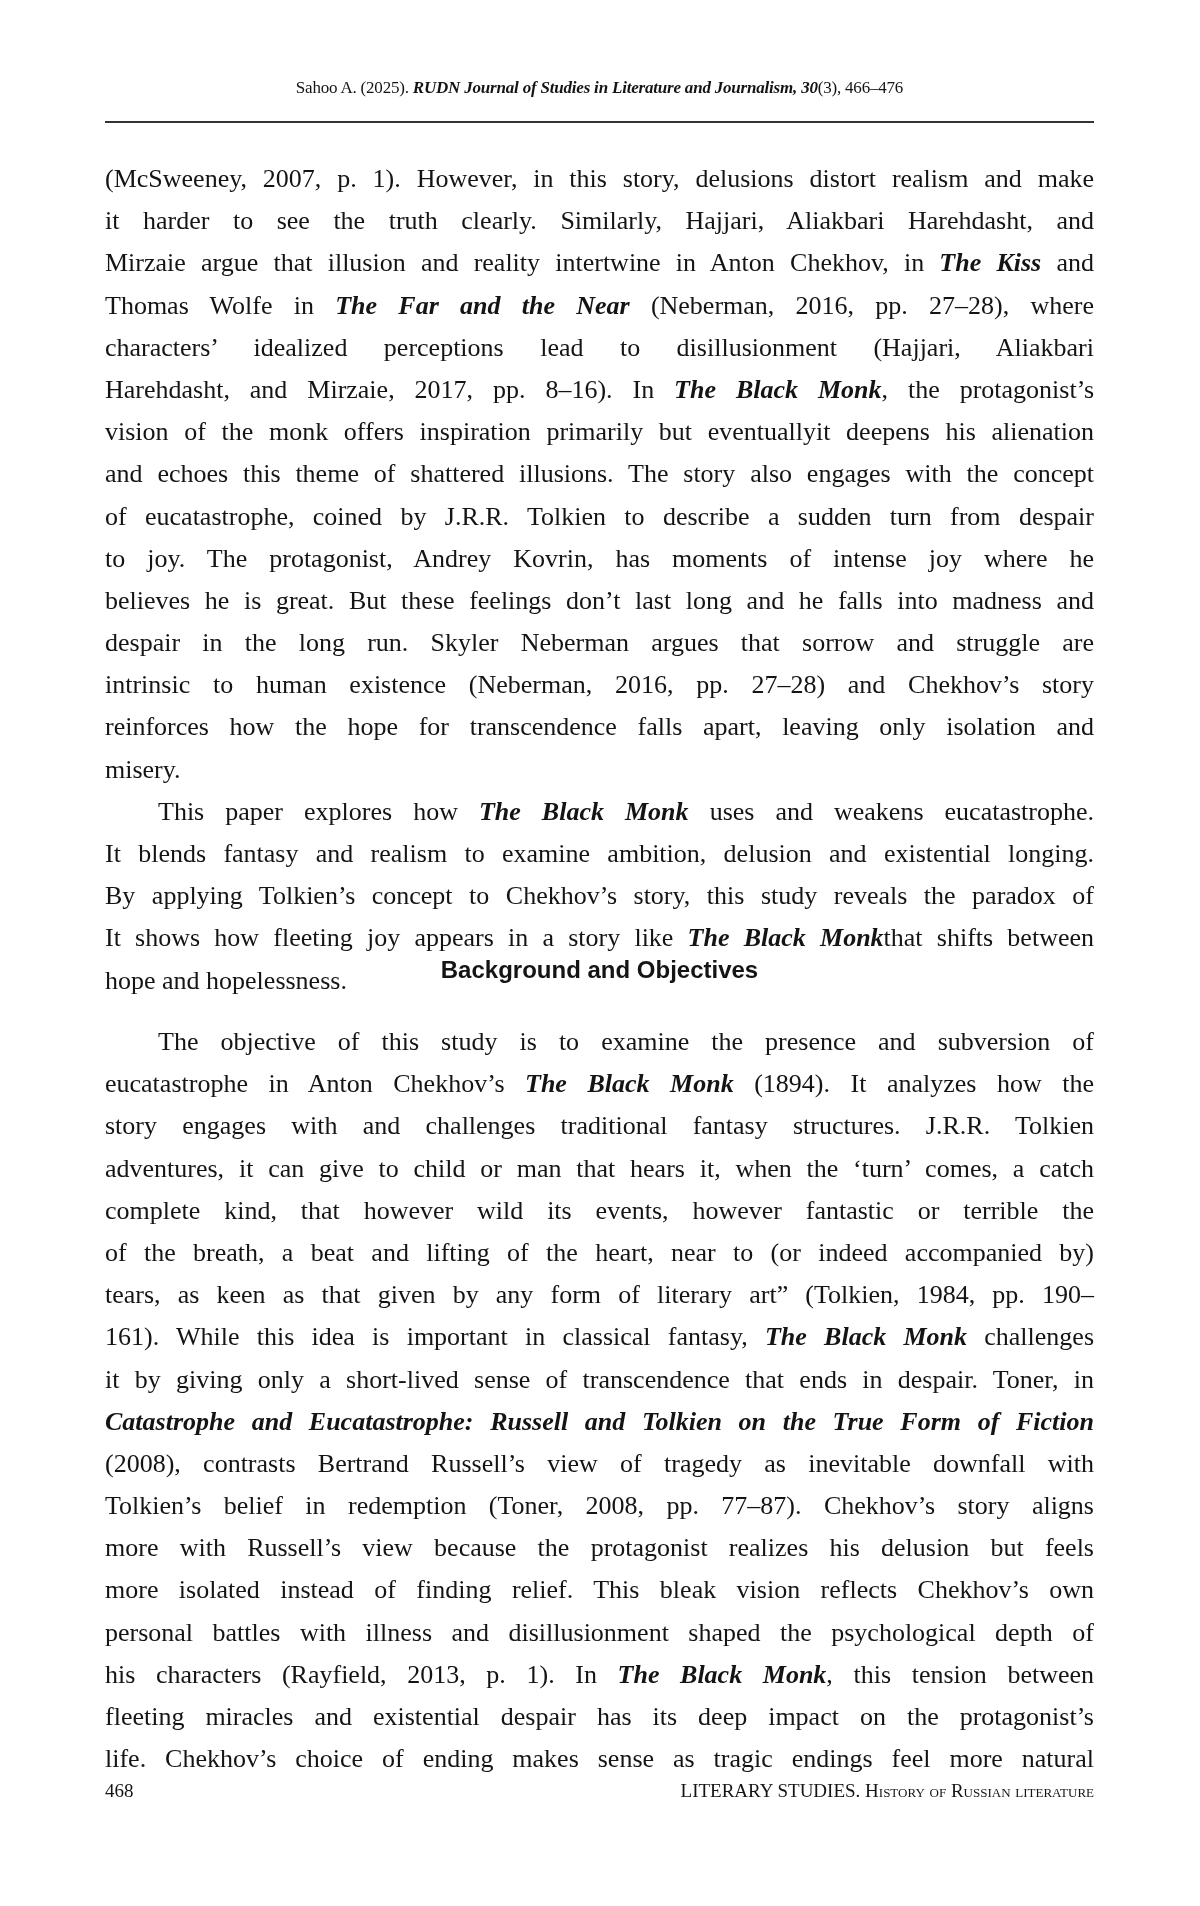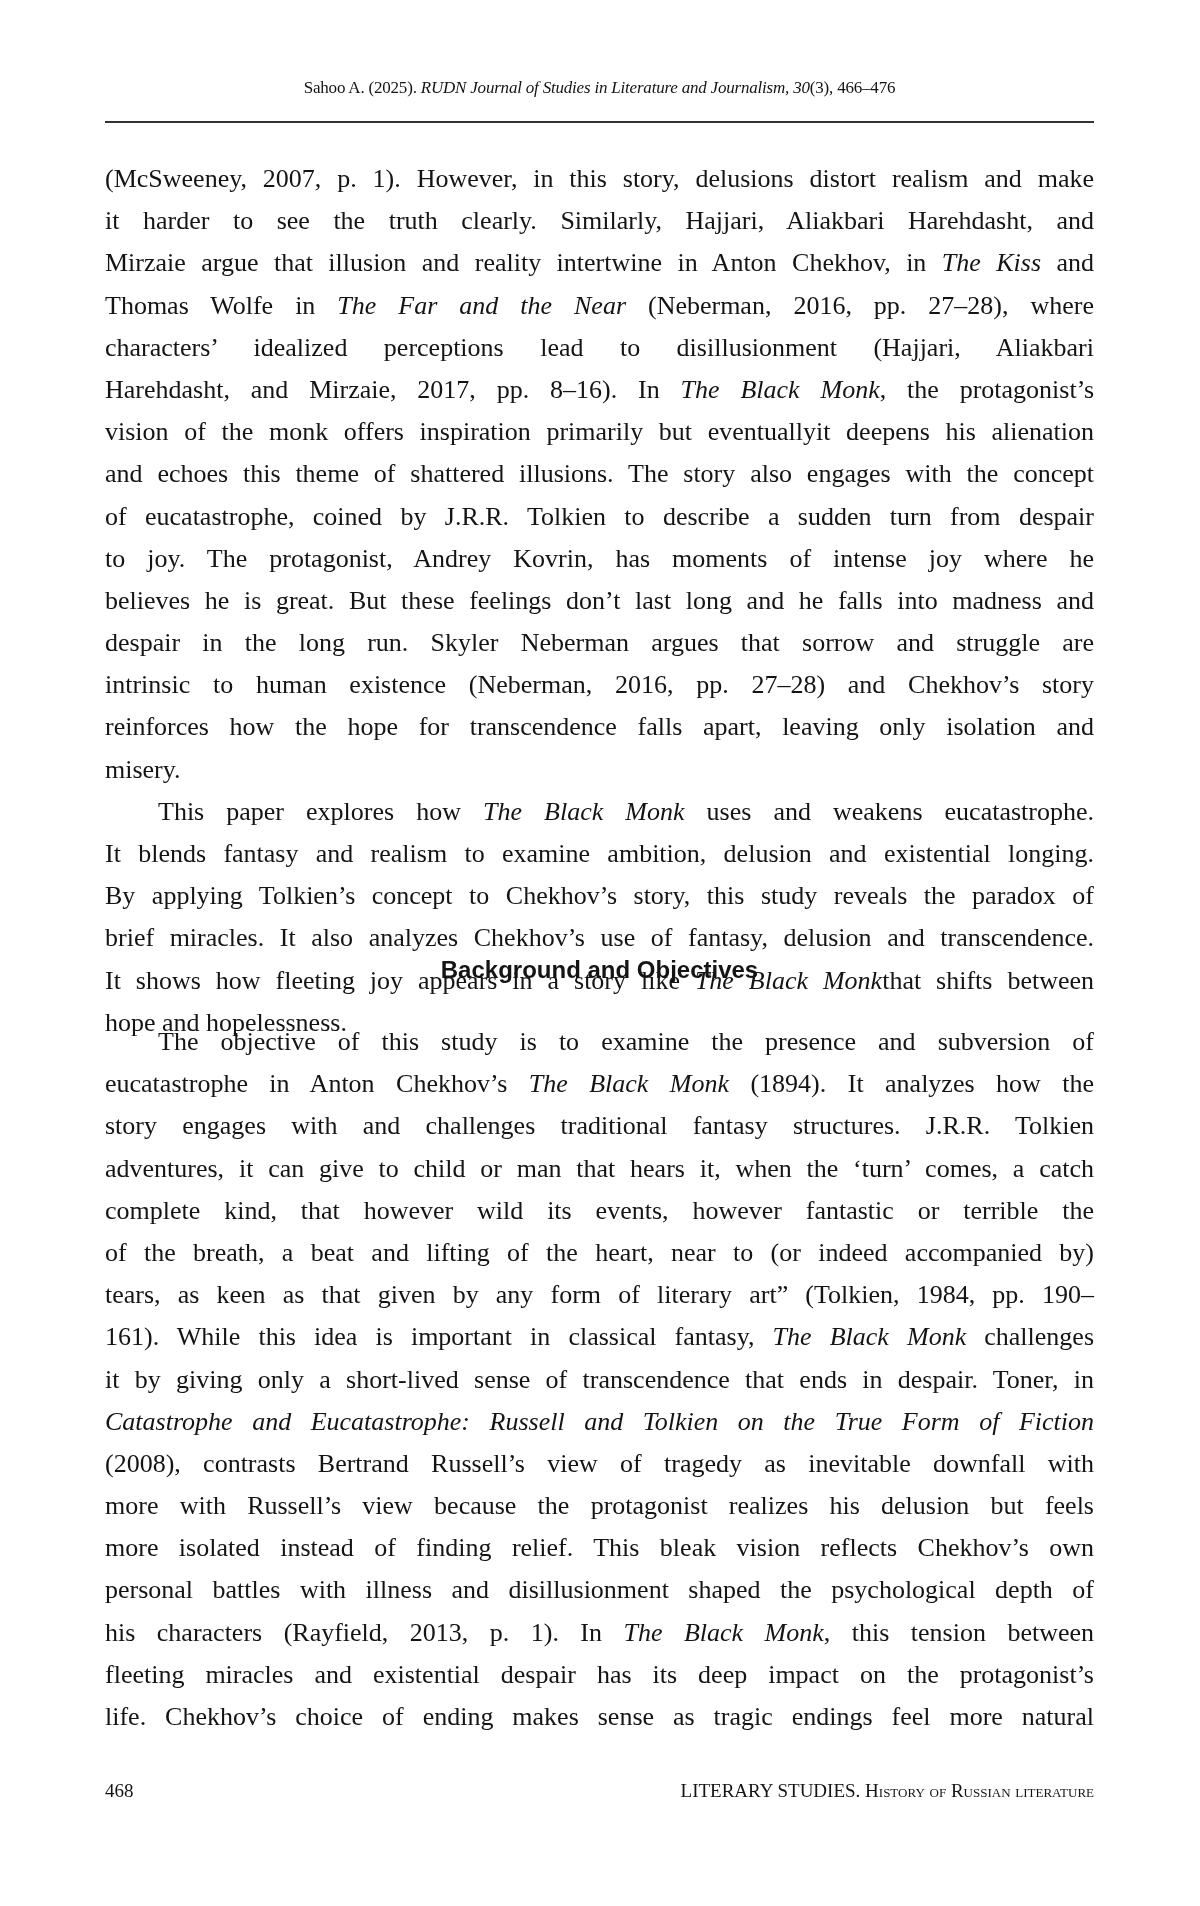--- a/index.html
+++ b/index.html
@@ -8,21 +8,21 @@
       position: absolute; top: 78px; left: 105px; width: 989px;
       text-align: center; font-family: "Liberation Serif", serif; font-size: 17px;
       letter-spacing: -0.2px;
     }
     .running-head .it { font-style: italic; }
     .rule { position: absolute; top: 121px; left: 105px; width: 989px; height: 2px; background: #333; }
     .body-text { position: absolute; left: 105px; width: 989px; font-family: "Liberation Serif", serif; font-size: 26px; }
     .line { display: block; height: 30.2px; line-height: 30.2px; white-space: nowrap; text-align: justify; text-align-last: justify; margin-top: 12px; }
     .line.last { text-align-last: left; }
     .line.indent { padding-left: 53px; }
-    .it { font-style: italic; }
+    .it { font-style: italic; font-weight: bold; }
     .block1 { top: 152px; }
     .block2 { top: 1015px; }
     .heading {
       position: absolute; top: 956px; left: 105px; width: 989px; text-align: center;
       font-family: "Liberation Sans", sans-serif; font-weight: bold; font-size: 24px;
     }
     .folio { position: absolute; top: 1780px; left: 105px; font-family: "Liberation Serif", serif; font-size: 19px; }
     .section-foot { position: absolute; top: 1780px; right: 106px; font-family: "Liberation Serif", serif; font-size: 19px; }
     .section-foot .sc { font-variant: small-caps; }
   </style>
@@ -49,41 +49,41 @@
       <span class="line"><span>believes he is great. But these feelings don’t last long and he falls into madness and</span></span>
       <span class="line"><span>despair in the long run. Skyler Neberman argues that sorrow and struggle are</span></span>
       <span class="line"><span>intrinsic to human existence (Neberman, 2016, pp. 27–28) and Chekhov’s story</span></span>
       <span class="line"><span>reinforces how the hope for transcendence falls apart, leaving only isolation and</span></span>
       <span class="line last"><span>misery.</span></span>
     </div>
     <div>
       <span class="line indent"><span>This paper explores how </span><span class="it">The Black Monk</span><span> uses and weakens eucatastrophe.</span></span>
       <span class="line"><span>It blends fantasy and realism to examine ambition, delusion and existential longing.</span></span>
       <span class="line"><span>By applying Tolkien’s concept to Chekhov’s story, this study reveals the paradox of</span></span>
-      <span class="line"><span>brief miracles. It also analyzes Chekhov’s use of fantasy, delusion and transcendence.</span></span>
       <span class="line"><span>It shows how fleeting joy appears in a story like </span><span class="it">The Black Monk</span><span>that shifts between</span></span>
       <span class="line last"><span>hope and hopelessness.</span></span>
     </div>
   </div>
 
 <div class="heading">Background and Objectives</div>
 
 <div class="body-text block2" id="block2">
     <div>
       <span class="line indent"><span>The objective of this study is to examine the presence and subversion of</span></span>
       <span class="line"><span>eucatastrophe in Anton Chekhov’s </span><span class="it">The Black Monk</span><span> (1894). It analyzes how the</span></span>
       <span class="line"><span>story engages with and challenges traditional fantasy structures. J.R.R. Tolkien</span></span>
       <span class="line"><span>adventures, it can give to child or man that hears it, when the ‘turn’ comes, a catch</span></span>
       <span class="line"><span>complete kind, that however wild its events, however fantastic or terrible the</span></span>
       <span class="line"><span>of the breath, a beat and lifting of the heart, near to (or indeed accompanied by)</span></span>
       <span class="line"><span>tears, as keen as that given by any form of literary art” (Tolkien, 1984, pp. 190–</span></span>
       <span class="line"><span>161). While this idea is important in classical fantasy, </span><span class="it">The Black Monk</span><span> challenges</span></span>
       <span class="line"><span>it by giving only a short-lived sense of transcendence that ends in despair. Toner, in</span></span>
       <span class="line"><span class="it">Catastrophe and Eucatastrophe: Russell and Tolkien on the True Form of Fiction</span></span>
       <span class="line"><span>(2008), contrasts Bertrand Russell’s view of tragedy as inevitable downfall with</span></span>
+      <span class="line"><span>Tolkien’s belief in redemption (Toner, 2008, pp. 77–87). Chekhov’s story aligns</span></span>
       <span class="line"><span>more with Russell’s view because the protagonist realizes his delusion but feels</span></span>
       <span class="line"><span>more isolated instead of finding relief. This bleak vision reflects Chekhov’s own</span></span>
       <span class="line"><span>personal battles with illness and disillusionment shaped the psychological depth of</span></span>
       <span class="line"><span>his characters (Rayfield, 2013, p. 1). In </span><span class="it">The Black Monk</span><span>, this tension between</span></span>
       <span class="line"><span>fleeting miracles and existential despair has its deep impact on the protagonist’s</span></span>
       <span class="line"><span>life. Chekhov’s choice of ending makes sense as tragic endings feel more natural</span></span>
     </div>
   </div>
 
 <div class="folio">468</div>

